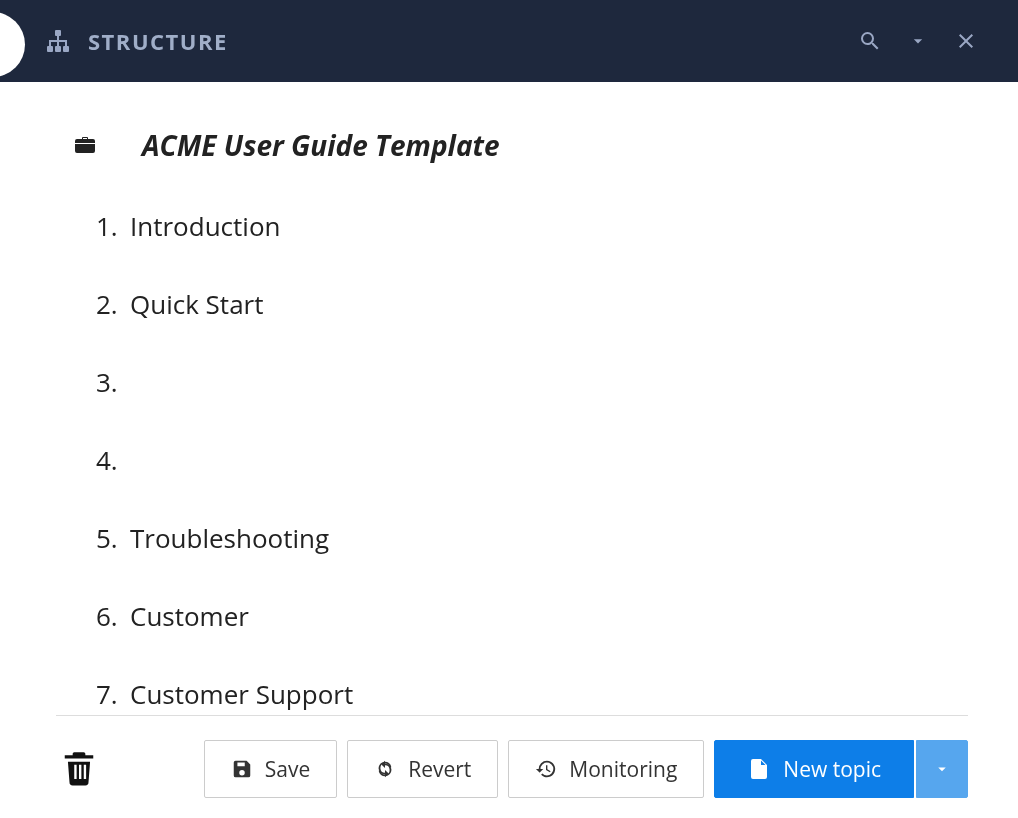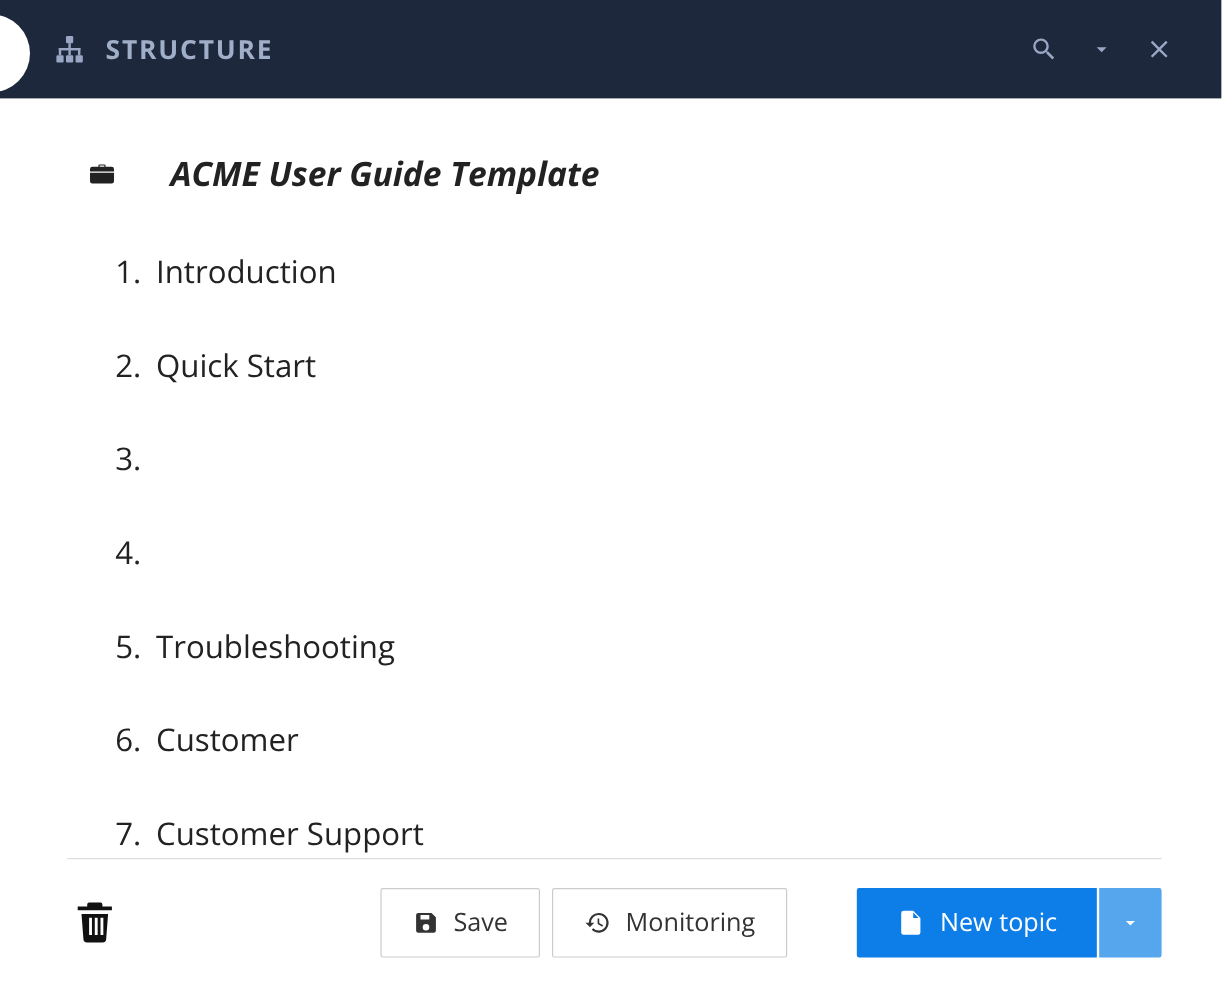--- a/index.html
+++ b/index.html
@@ -133,21 +133,20 @@
     cursor: pointer;
     border-radius: 2px;
     font-family: inherit;
   }
   .btn svg { width: 22px; height: 22px; fill: #333; }
   .btn-primary {
     background: #0d7ee8;
     border: 1px solid #0d7ee8;
     color: #fff;
     padding: 14px 32px;
-    margin-left: 48px;
   }
   .btn-primary svg { fill: #fff; width: 24px; height: 28px; }
   .btn-dropdown {
     background: #56a6ee;
     border: 1px solid #56a6ee;
     color: #fff;
     padding: 14px 16px;
     display: flex;
     align-items: center;
     justify-content: center;
@@ -238,20 +237,27 @@
   </div>
   <div class="footer-right">
     <button class="btn">
       <svg viewBox="0 0 24 24">
         <path d="M17 3H5a2 2 0 00-2 2v14a2 2 0 002 2h14a2 2 0 002-2V7l-4-4zM7 5h8v4H7V5zm5 14a3 3 0 110-6 3 3 0 010 6z"></path>
       </svg>
       <span>Save</span>
     </button>
     <button class="btn">
       <svg viewBox="0 0 24 24">
+        <path d="M12 6V3L8 7l4 4V8a5 5 0 11-4.9 6H5.07A7 7 0 1012 6z"></path>
+        <path d="M12 18v3l4-4-4-4v3a5 5 0 114.9-6h2.03A7 7 0 1012 18z"></path>
+      </svg>
+      <span>Revert</span>
+    </button>
+    <button class="btn">
+      <svg viewBox="0 0 24 24">
         <path d="M13 3a9 9 0 00-9 9H1l3.89 3.89.07.14L9 12H6a7 7 0 117 7 6.93 6.93 0 01-4.95-2.05l-1.41 1.41A9 9 0 1013 3zm-1 5v5l4.28 2.54.72-1.21-3.5-2.08V8H12z"></path>
       </svg>
       <span>Monitoring</span>
     </button>
     <div class="split">
       <button class="btn btn-primary">
         <svg viewBox="0 0 24 24">
           <path d="M6 2h8l6 6v12a2 2 0 01-2 2H6a2 2 0 01-2-2V4a2 2 0 012-2zm8 1.5V8h4.5L14 3.5z"></path>
         </svg>
         <span>New topic</span>

